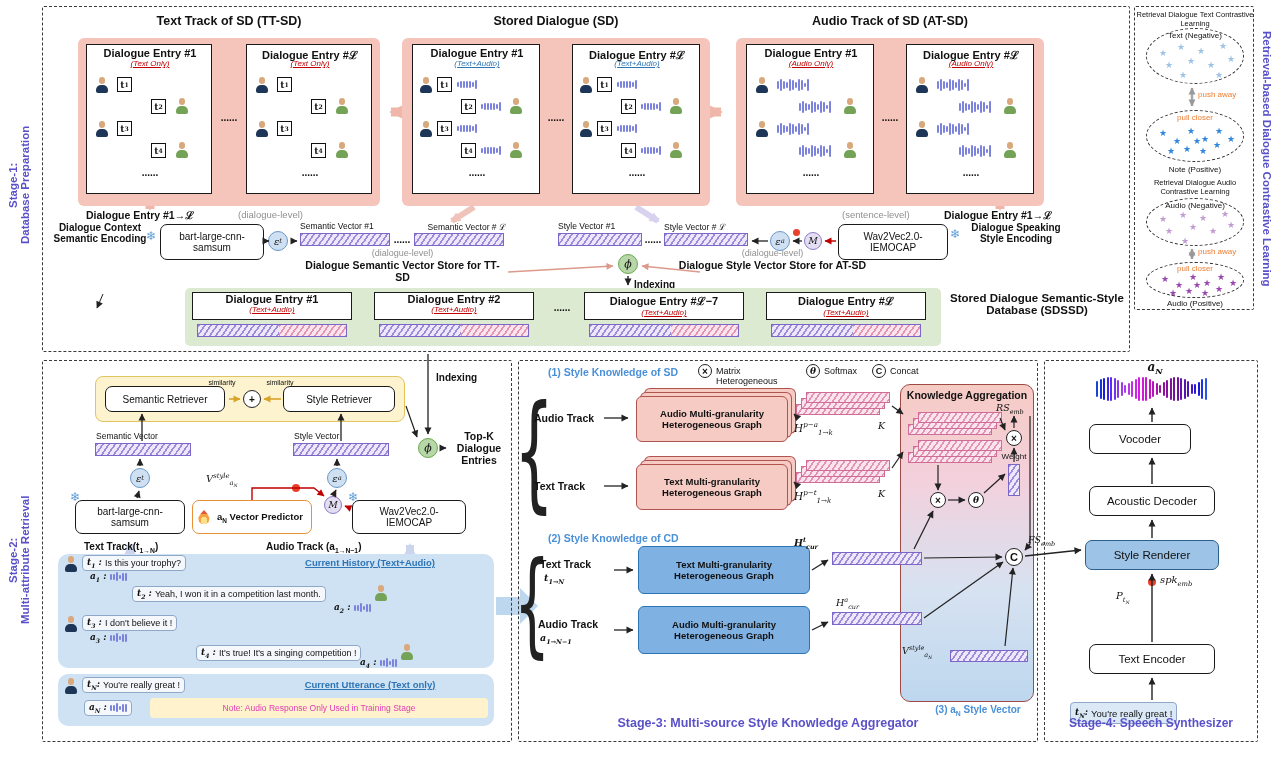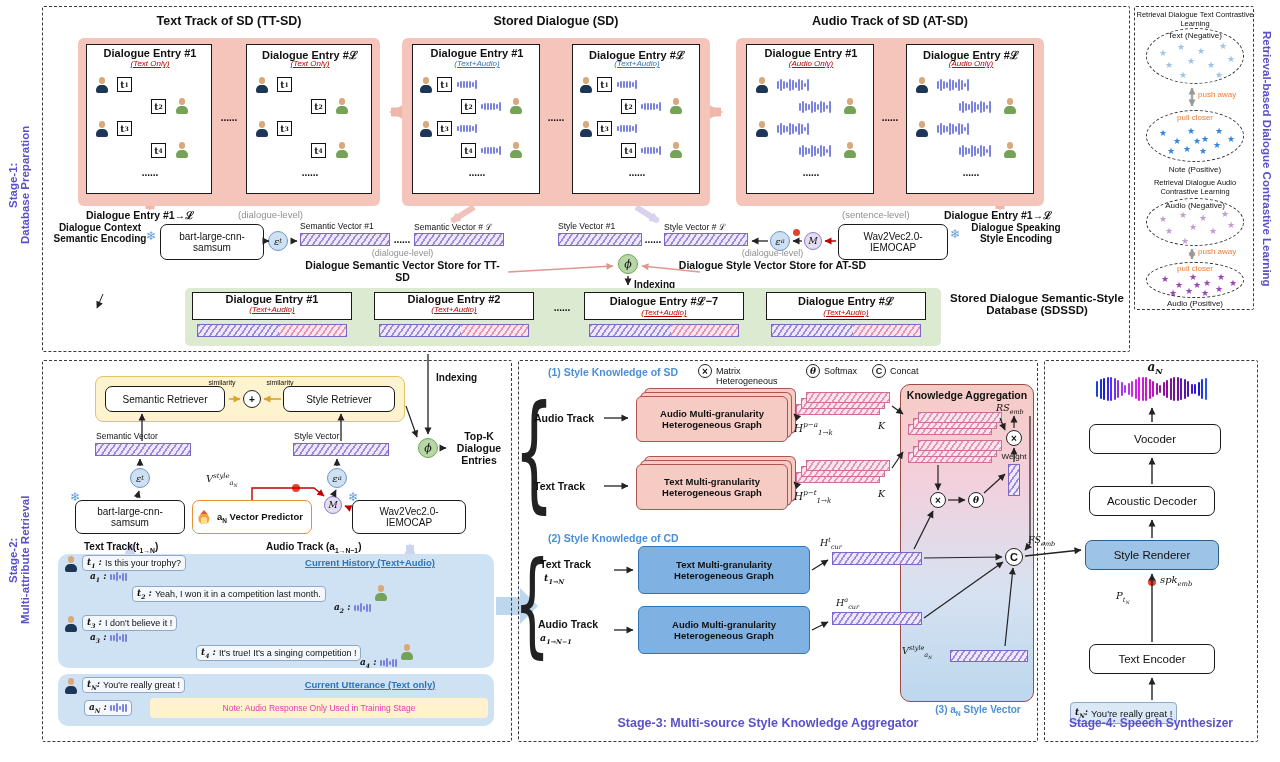--- a/index.html
+++ b/index.html
@@ -362,21 +362,21 @@
 <div class="a gray f95" style="left:842px;top:209px;width:100px;">(sentence-level)</div>
 <div class="a b f105" style="left:944px;top:208px;width:140px;">Dialogue Entry #1→ℒ</div>
 
 <div class="a b f10 ctr" style="left:50px;top:222px;width:100px;">Dialogue Context Semantic Encoding</div>
 <div class="a snow" style="left:146px;top:230px;">❄</div>
 <div class="a wbox f10" style="left:160px;top:224px;width:104px;height:36px;padding:1px 6px;">bart-large-cnn-samsum</div>
 <div class="a circ eps math f10" style="left:268px;top:231px;width:20px;height:20px;">ε<sub>t</sub></div>
 <div class="a f85" style="left:300px;top:221px;width:90px;">Semantic Vector #1</div>
 <div class="a vbar" style="left:300px;top:233px;width:90px;height:13px;"></div>
 <div class="a ctr b" style="left:390px;top:234px;width:24px;">......</div>
-<div class="a f85" style="left:414px;top:221px;width:92px;">Semantic Vector # ℒ</div>
+<div class="a f85" style="left:414px;top:221px;width:92px;text-align:right;">Semantic Vector # ℒ</div>
 <div class="a vbar" style="left:414px;top:233px;width:90px;height:13px;"></div>
 <div class="a gray f9 ctr" style="left:300px;top:248px;width:205px;">(dialogue-level)</div>
 <div class="a b f105 ctr" style="left:300px;top:259px;width:205px;">Dialogue Semantic Vector Store for TT-SD</div>
 
 <div class="a f85" style="left:558px;top:221px;width:88px;">Style Vector #1</div>
 <div class="a vbar" style="left:558px;top:233px;width:84px;height:13px;"></div>
 <div class="a ctr b" style="left:642px;top:234px;width:22px;">......</div>
 <div class="a f85" style="left:664px;top:221px;width:92px;">Style Vector # ℒ</div>
 <div class="a vbar" style="left:664px;top:233px;width:84px;height:13px;"></div>
 <div class="a gray f9 ctr" style="left:665px;top:248px;width:215px;">(dialogue-level)</div>
@@ -650,21 +650,21 @@
 <div class="a math f95" style="left:902px;top:644px;width:48px;">V<sup>style</sup><sub>a<sub>N</sub></sub></div>
 <div class="a vbar" style="left:950px;top:650px;width:78px;height:12px;"></div>
 <div class="a b f10 ctr" style="left:916px;top:704px;width:124px;color:#4a90d9;">(3) a<sub>N</sub> Style Vector</div>
 <div class="a math f95" style="left:1028px;top:534px;width:48px;">FS<sub>emb</sub></div>
 
 <div class="a b f105" style="left:548px;top:532px;width:160px;color:#4a90d9;">(2) Style Knowledge of CD</div>
 <div class="a brace" style="left:514px;top:546px;font-size:114px;line-height:116px;">{</div>
 <div class="a b f105" style="left:540px;top:558px;width:70px;">Text Track</div>
 <div class="a math f95 b" style="left:544px;top:572px;width:60px;">t<sub>1→N</sub></div>
 <div class="a bbox f95" style="left:638px;top:546px;width:172px;height:48px;padding:2px 10px;">Text Multi-granularity Heterogeneous Graph</div>
-<div class="a math f95" style="left:820px;top:536px;width:42px;">H<sup>t</sup><sub>cur</sub></div>
+<div class="a math f95" style="left:794px;top:536px;width:42px;font-weight:bold;">H<sup>t</sup><sub>cur</sub></div>
 <div class="a vbar" style="left:832px;top:552px;width:90px;height:13px;"></div>
 <div class="a b f105" style="left:538px;top:618px;width:72px;">Audio Track</div>
 <div class="a math f95 b" style="left:540px;top:632px;width:70px;">a<sub>1→N−1</sub></div>
 <div class="a bbox f95" style="left:638px;top:606px;width:172px;height:48px;padding:2px 10px;">Audio Multi-granularity Heterogeneous Graph</div>
 <div class="a math f95" style="left:836px;top:596px;width:42px;">H<sup>a</sup><sub>cur</sub></div>
 <div class="a vbar" style="left:832px;top:612px;width:90px;height:13px;"></div>
 
 <div class="a b f125 ctr purp" style="left:548px;top:716px;width:440px;">Stage-3: Multi-source Style Knowledge Aggregator</div>
 
 <div class="a math b f12 ctr" style="left:1140px;top:360px;width:30px;">a<sub>N</sub></div>
@@ -695,21 +695,21 @@
       <i style="height: 23.9079px; background: rgb(109, 18, 158);"></i>
       <i style="height: 22.4772px; background: rgb(101, 18, 165);"></i>
       <i style="height: 19.4539px; background: rgb(91, 19, 174);"></i>
       <i style="height: 15.1531px; background: rgb(79, 20, 184);"></i>
       <i style="height: 10.0233px; background: rgb(64, 22, 196);"></i>
       <i style="height: 9.80086px; background: rgb(46, 23, 209);"></i>
       <i style="height: 14.9539px; background: rgb(25, 25, 221);"></i>
       <i style="height: 19.2986px; background: rgb(29, 53, 230);"></i>
       <i style="height: 22.3821px; background: rgb(39, 87, 231);"></i>
     </div>
-<div class="a wbox f115" style="left:1089px;top:424px;width:132px;height:30px;">Vocoder</div>
+<div class="a wbox f115" style="left:1089px;top:424px;width:102px;height:30px;">Vocoder</div>
 <div class="a wbox f115" style="left:1089px;top:486px;width:126px;height:30px;">Acoustic Decoder</div>
 <div class="a wbox f115" style="left:1085px;top:540px;width:134px;height:30px;background:#9dc3e6;border-color:#2e5f8a;">Style Renderer</div>
 <div class="a math f10" style="left:1116px;top:590px;width:30px;">P<sub>t<sub>N</sub></sub></div>
 <div class="a rdot" style="left:1148px;top:578px;width:8px;height:8px;"></div>
 <div class="a math f10" style="left:1160px;top:574px;width:50px;">spk<sub>emb</sub></div>
 <div class="a wbox f115" style="left:1089px;top:644px;width:126px;height:30px;">Text Encoder</div>
 <div class="a bub" style="left:1070px;top:702px;height:22px;background:#dbe9f7;">
       <span class="math b">t<sub>N</sub>:</span>
       <span class="f95">You're really great !</span>
     </div>

